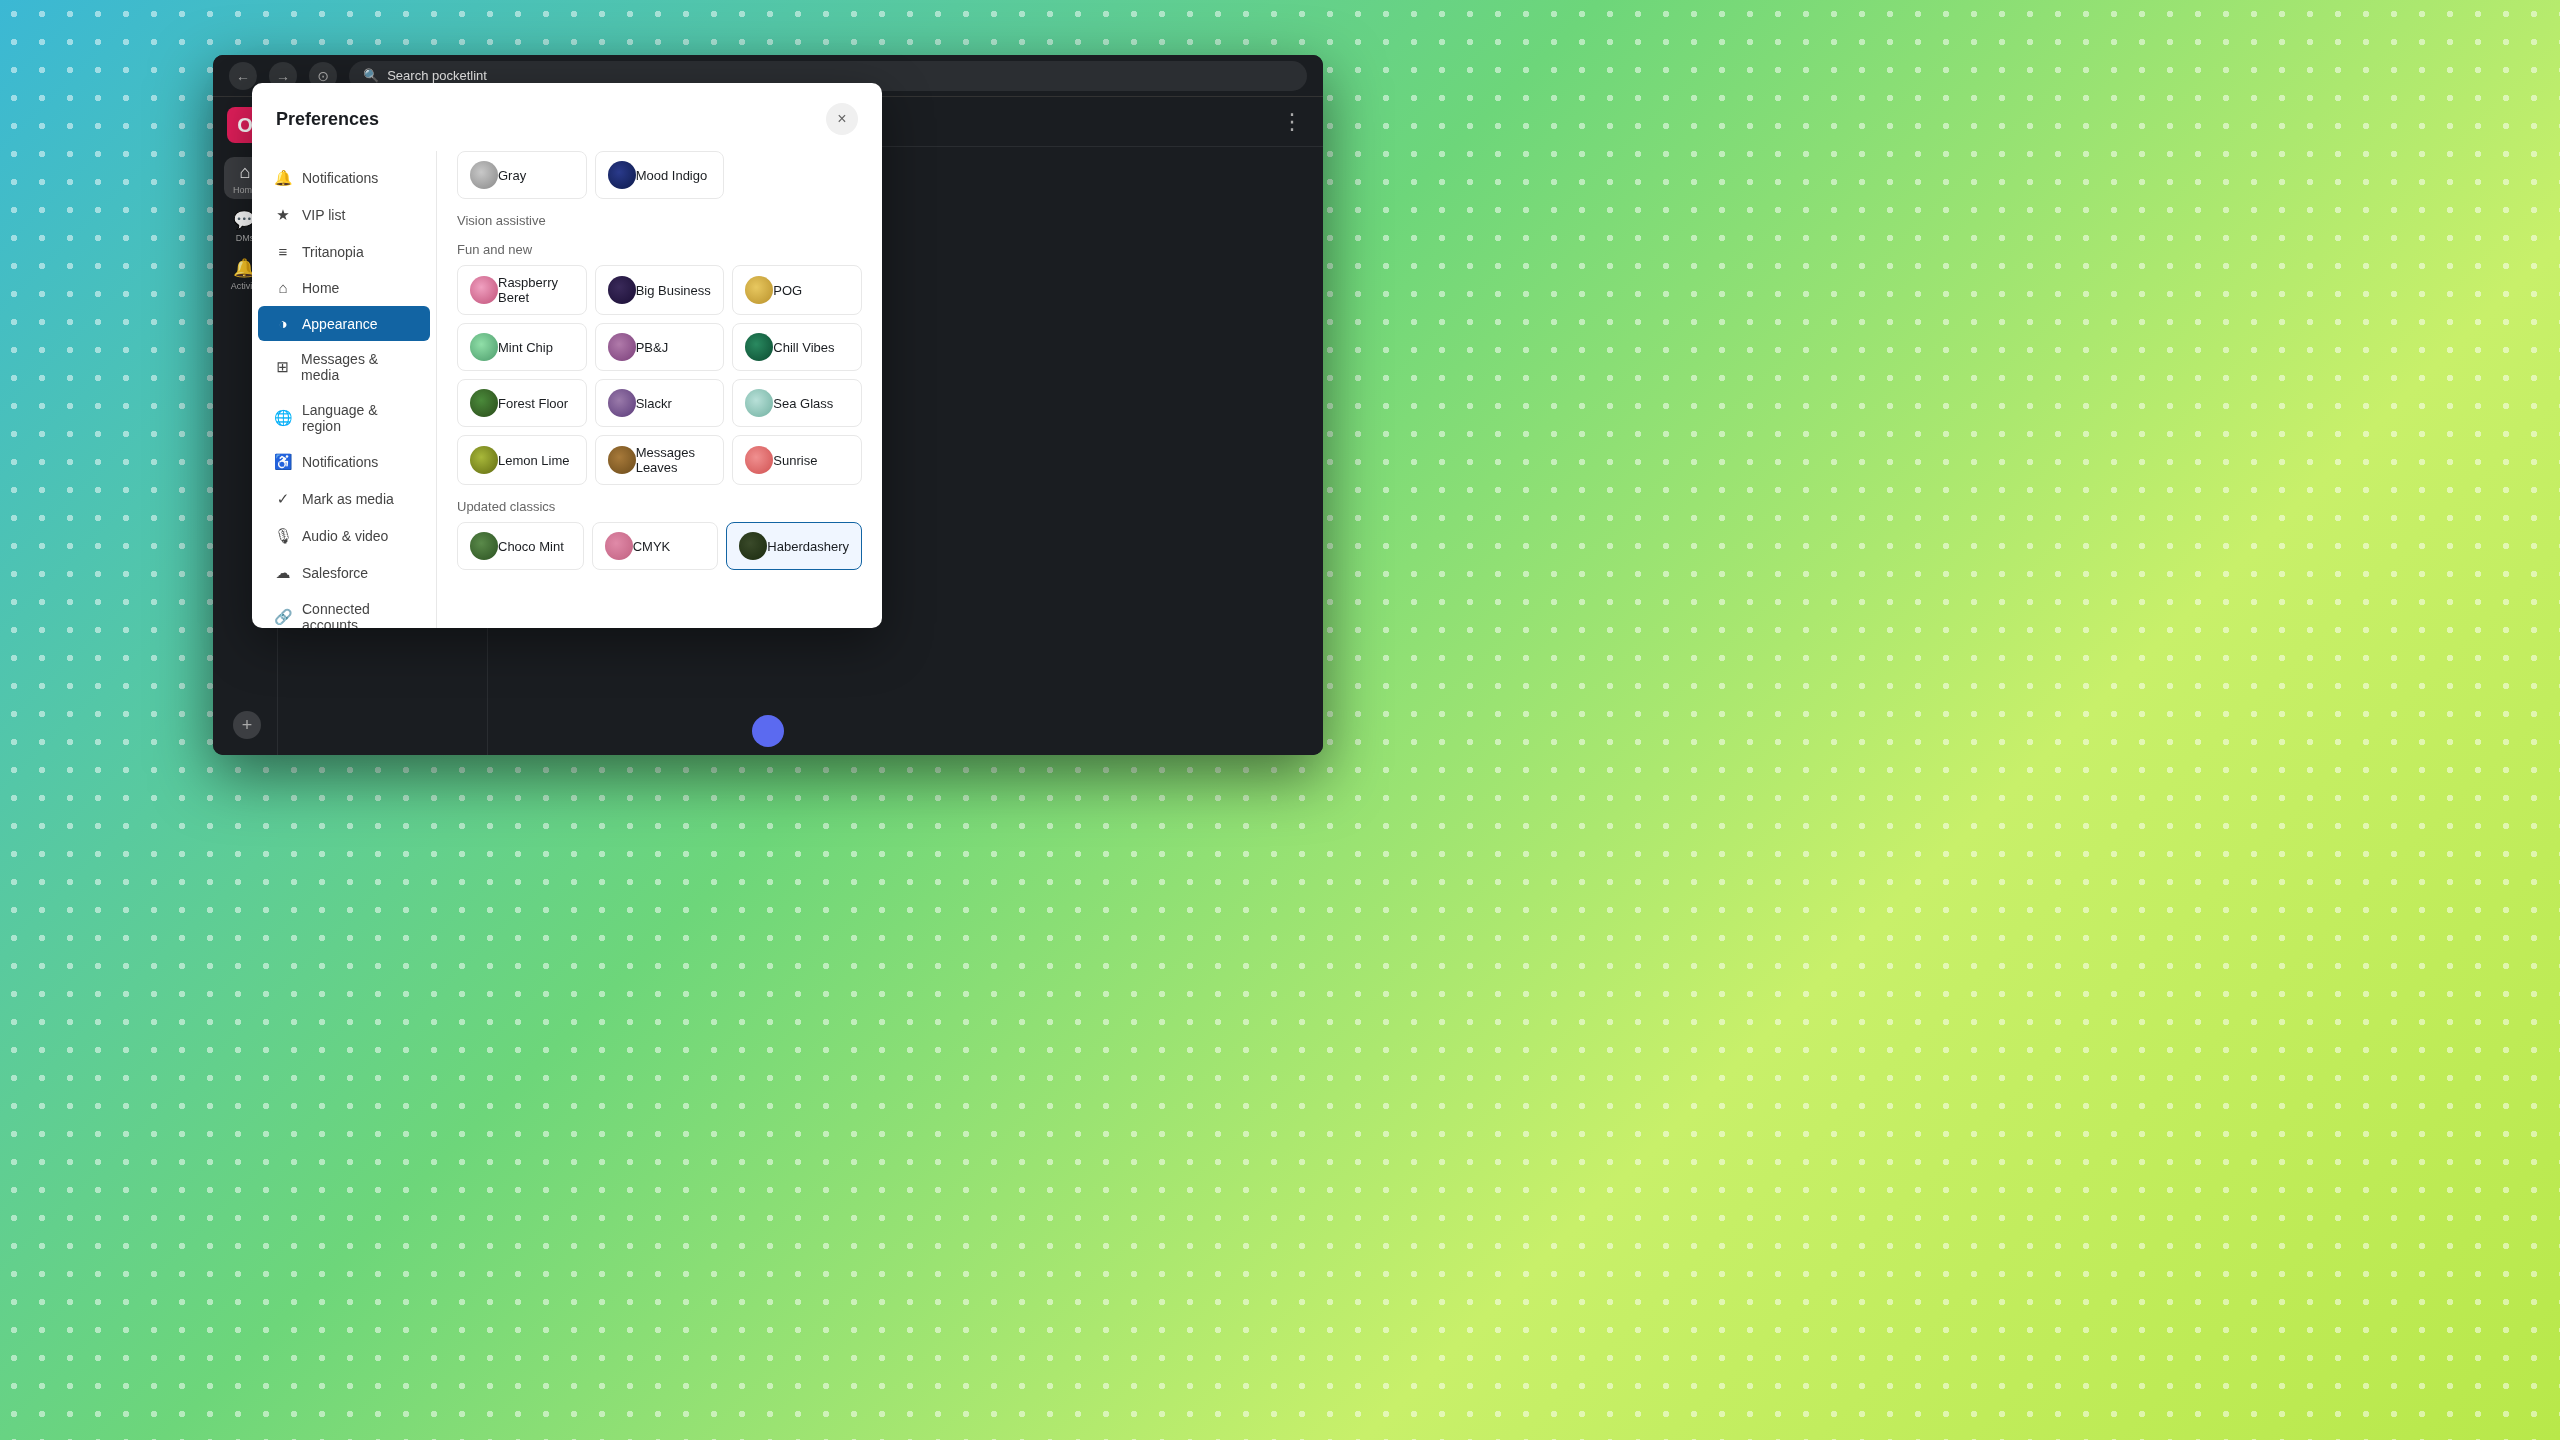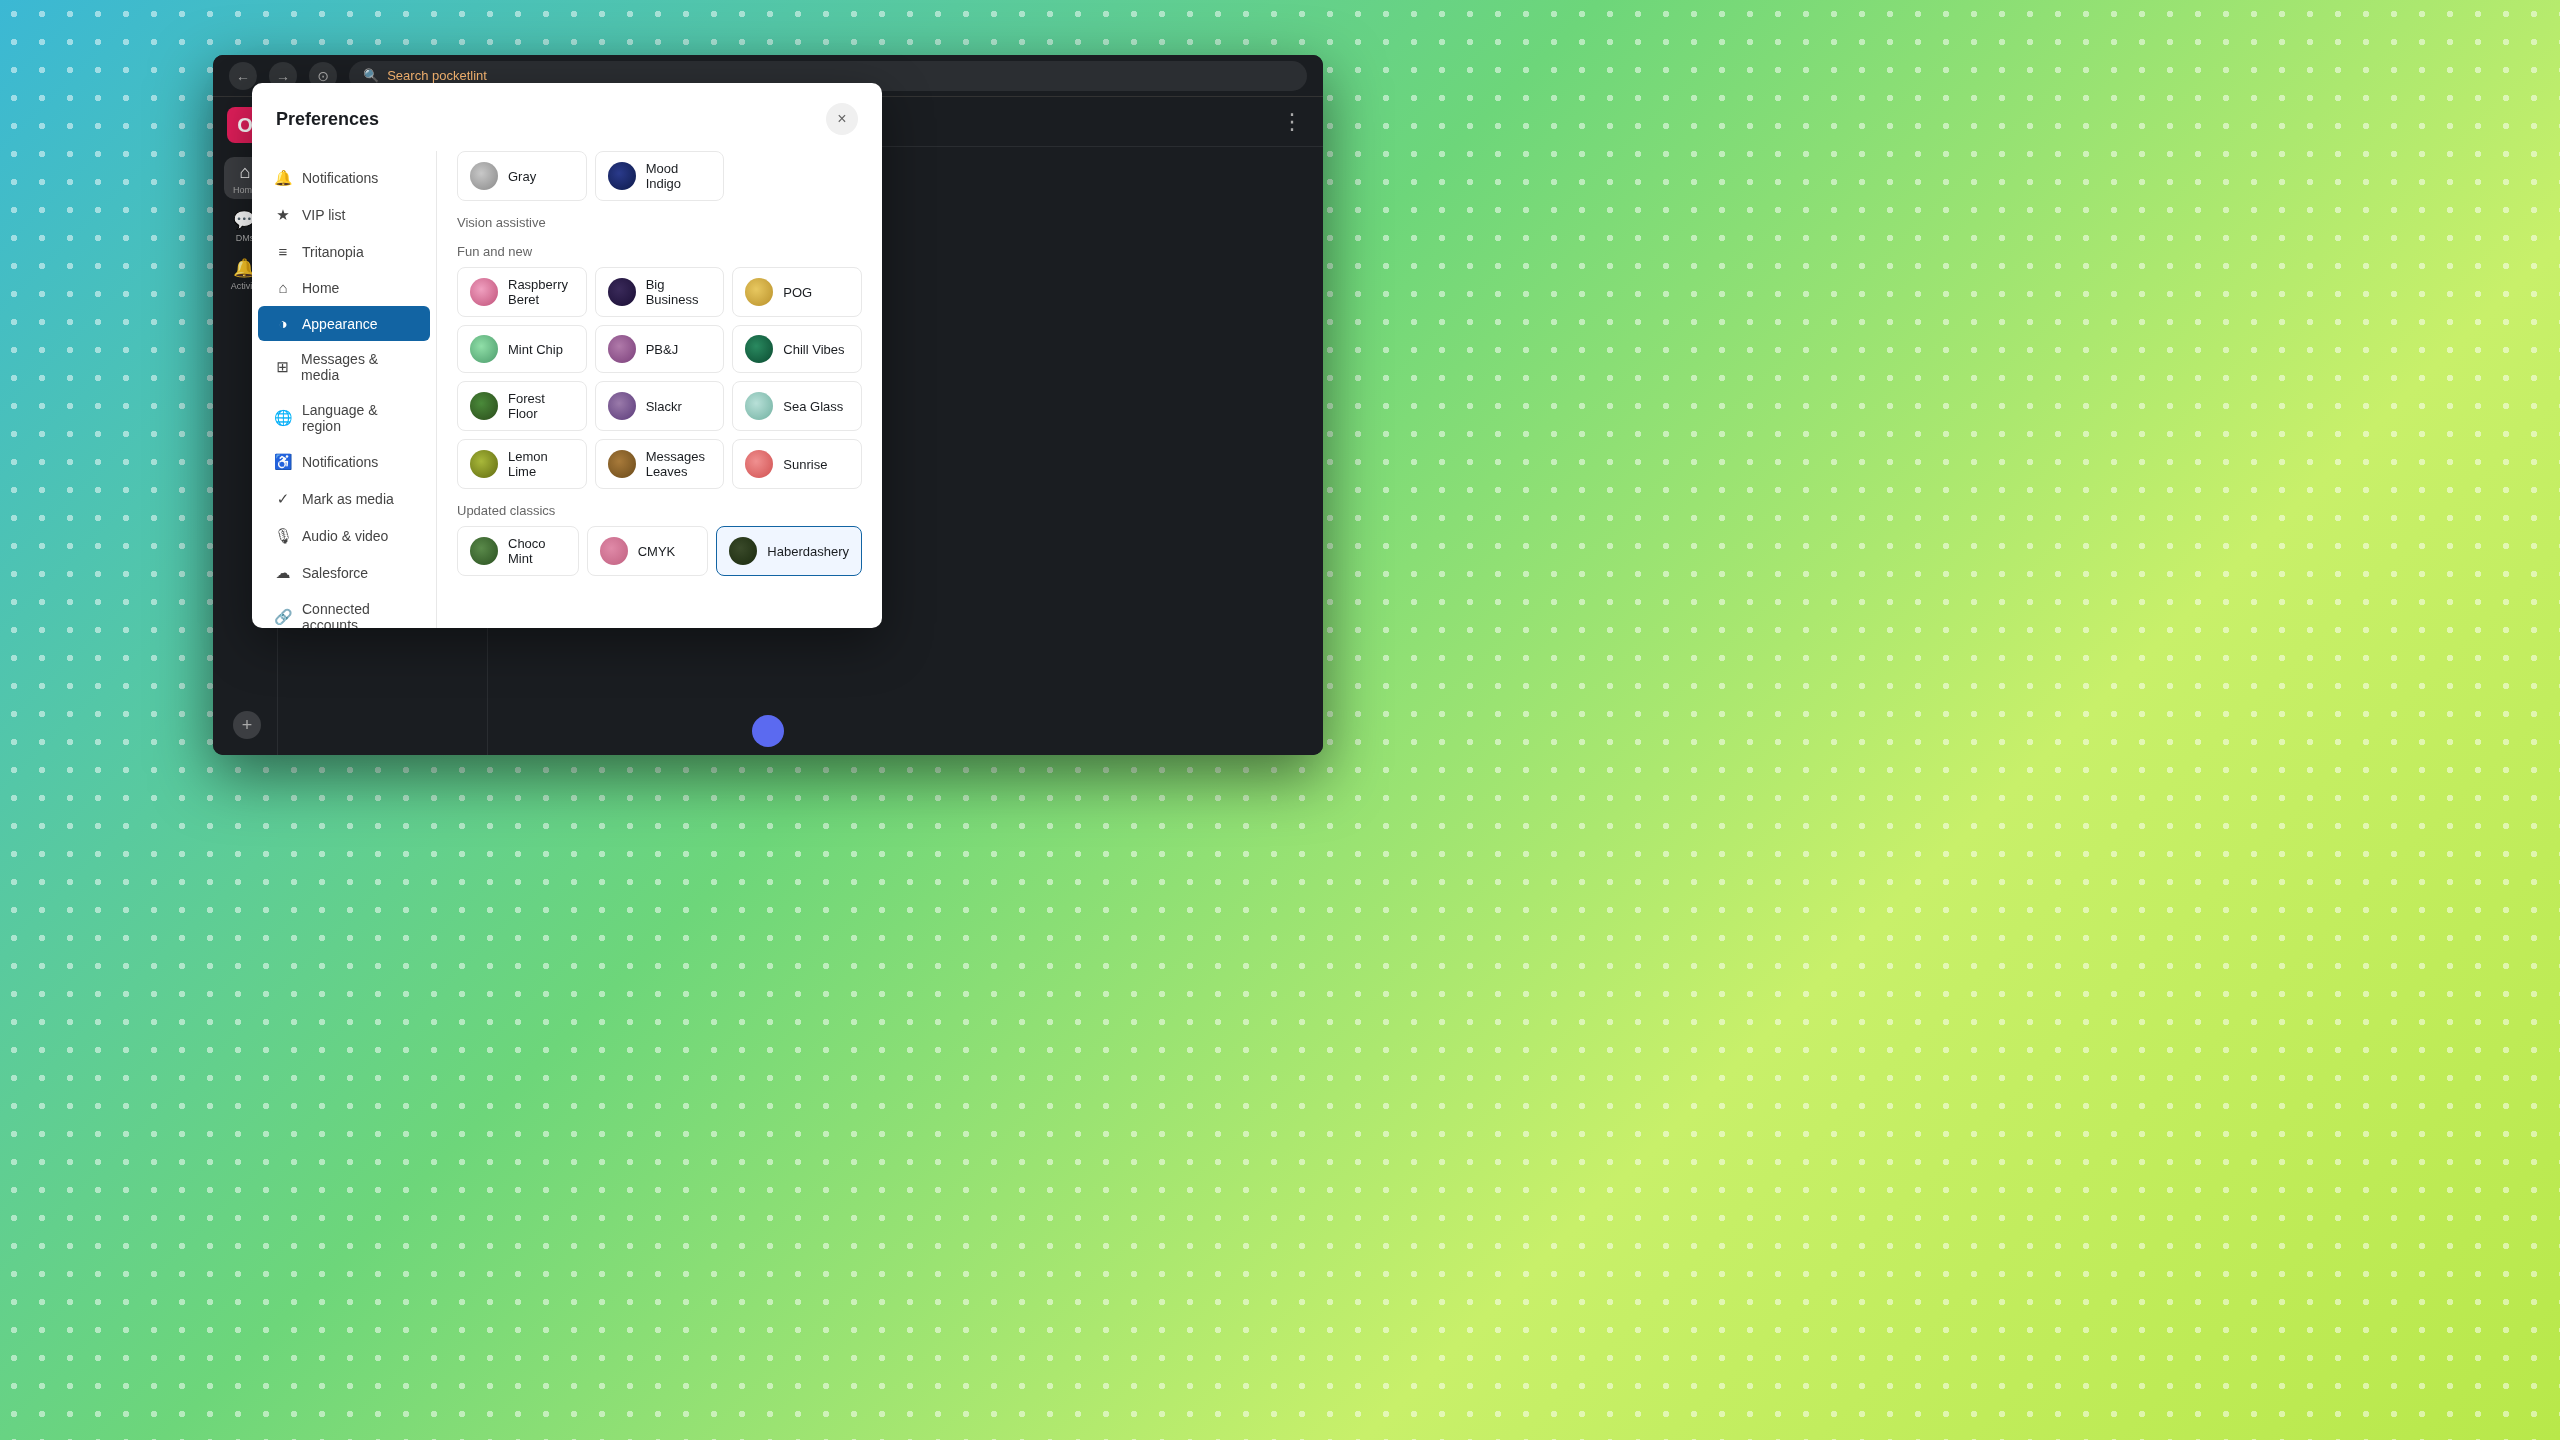--- a/index.html
+++ b/index.html
@@ -378,21 +378,20 @@
 
     .themes-grid {
       display: grid;
       grid-template-columns: repeat(3, 1fr);
       gap: 8px;
     }
 
     .theme-item {
       display: flex;
       align-items: center;
-      gap: 10px;
       padding: 9px 12px;
       border: 1.5px solid #e8e8e8;
       border-radius: 8px;
       cursor: pointer;
       background: #fff;
       font-size: 13px;
       color: #1a1d21;
       font-weight: 500;
     }
 
@@ -452,21 +451,21 @@
 </div>
 
 <div class="browser-window">
 
   <div class="browser-chrome">
     <button class="nav-btn">←</button>
     <button class="nav-btn">→</button>
     <button class="nav-btn">⊙</button>
     <div class="address-bar">
       <span style="color:#888">🔍</span>
-      <span style="color:#fdba74; font-size:13px">Search pocketlint</span>
+      <span style="color:#e5e5e5; font-size:13px">Search pocketlint</span>
     </div>
   </div>
 
   <div class="app-window">
 
     <div class="icon-sidebar">
       <div class="app-logo">
         <span style="color:#fff; font-size:20px; font-weight:900">O</span>
       </div>
       <div class="icon-sidebar-item active">

